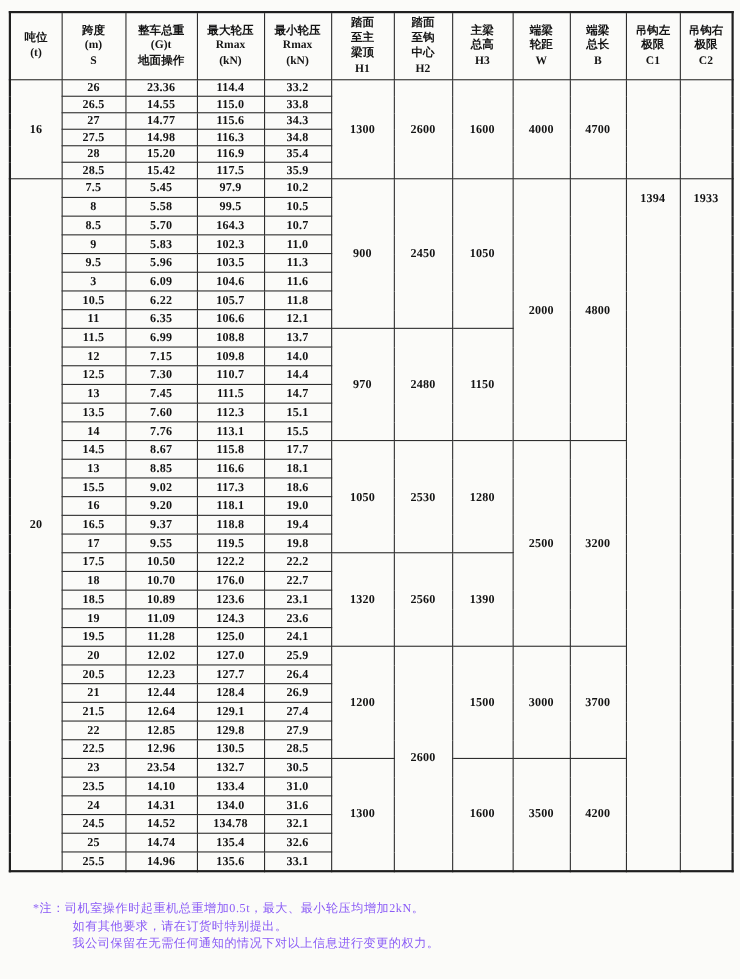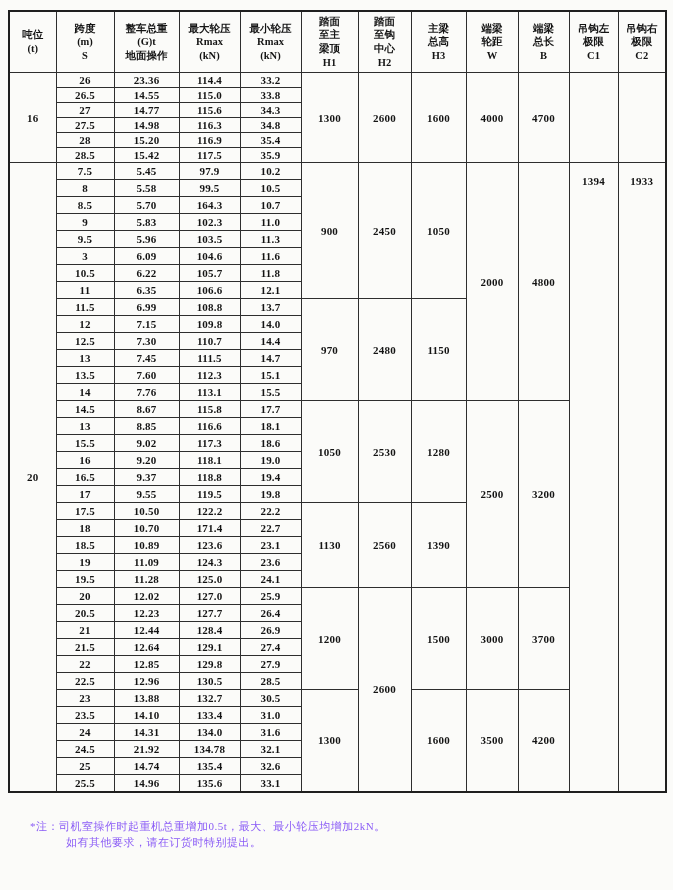--- a/index.html
+++ b/index.html
@@ -303,28 +303,28 @@
           <td>17</td>
           <td>9.55</td>
           <td>119.5</td>
           <td>19.8</td>
         </tr>
         <tr class="sec-20">
           <td>17.5</td>
           <td>10.50</td>
           <td>122.2</td>
           <td>22.2</td>
-          <td rowspan="5">1130</td>
+          <td rowspan="5">1320</td>
           <td rowspan="5">2560</td>
           <td rowspan="5">1390</td>
         </tr>
         <tr class="sec-20">
           <td>18</td>
           <td>10.70</td>
-          <td>171.4</td>
+          <td>176.0</td>
           <td>22.7</td>
         </tr>
         <tr class="sec-20">
           <td>18.5</td>
           <td>10.89</td>
           <td>123.6</td>
           <td>23.1</td>
         </tr>
         <tr class="sec-20">
           <td>19</td>
@@ -374,21 +374,21 @@
           <td>27.9</td>
         </tr>
         <tr class="sec-20">
           <td>22.5</td>
           <td>12.96</td>
           <td>130.5</td>
           <td>28.5</td>
         </tr>
         <tr class="sec-20">
           <td>23</td>
-          <td>13.88</td>
+          <td>23.54</td>
           <td>132.7</td>
           <td>30.5</td>
           <td rowspan="6">1300</td>
           <td rowspan="6">1600</td>
           <td rowspan="6">3500</td>
           <td rowspan="6">4200</td>
         </tr>
         <tr class="sec-20">
           <td>23.5</td>
           <td>14.10</td>
@@ -396,21 +396,21 @@
           <td>31.0</td>
         </tr>
         <tr class="sec-20">
           <td>24</td>
           <td>14.31</td>
           <td>134.0</td>
           <td>31.6</td>
         </tr>
         <tr class="sec-20">
           <td>24.5</td>
-          <td>21.92</td>
+          <td>14.52</td>
           <td>134.78</td>
           <td>32.1</td>
         </tr>
         <tr class="sec-20">
           <td>25</td>
           <td>14.74</td>
           <td>135.4</td>
           <td>32.6</td>
         </tr>
         <tr class="sec-20">
@@ -418,15 +418,16 @@
           <td>14.96</td>
           <td>135.6</td>
           <td>33.1</td>
         </tr>
       </tbody>
   </table>
 
   <div class="notes">
     <div class="note-row"><span>*注：</span><span>司机室操作时起重机总重增加0.5t，最大、最小轮压均增加2kN。</span></div>
     <div class="note-row note-indent">如有其他要求，请在订货时特别提出。</div>
+    <div class="note-row note-indent">我公司保留在无需任何通知的情况下对以上信息进行变更的权力。</div>
   </div>
 
 </div>
 
 </body></html>

